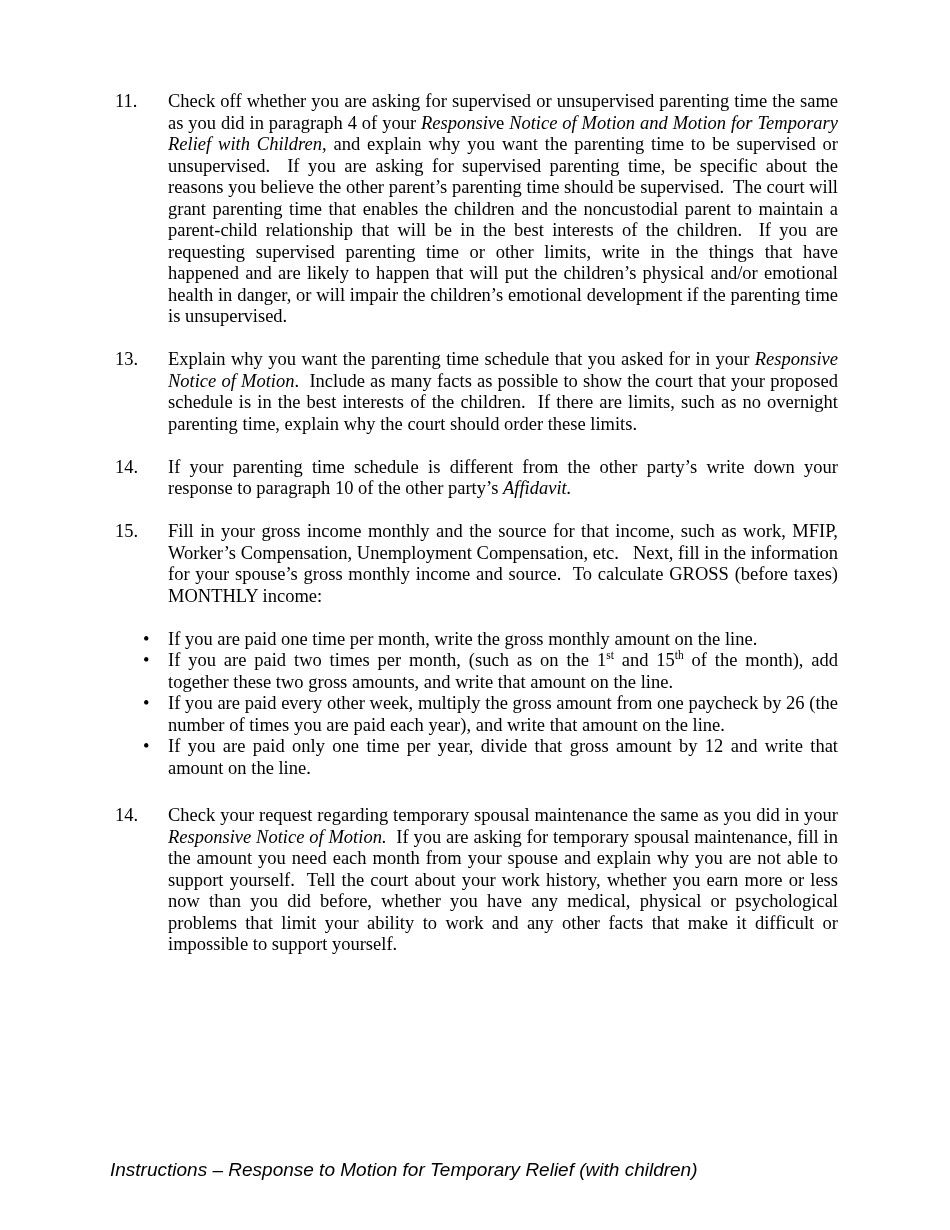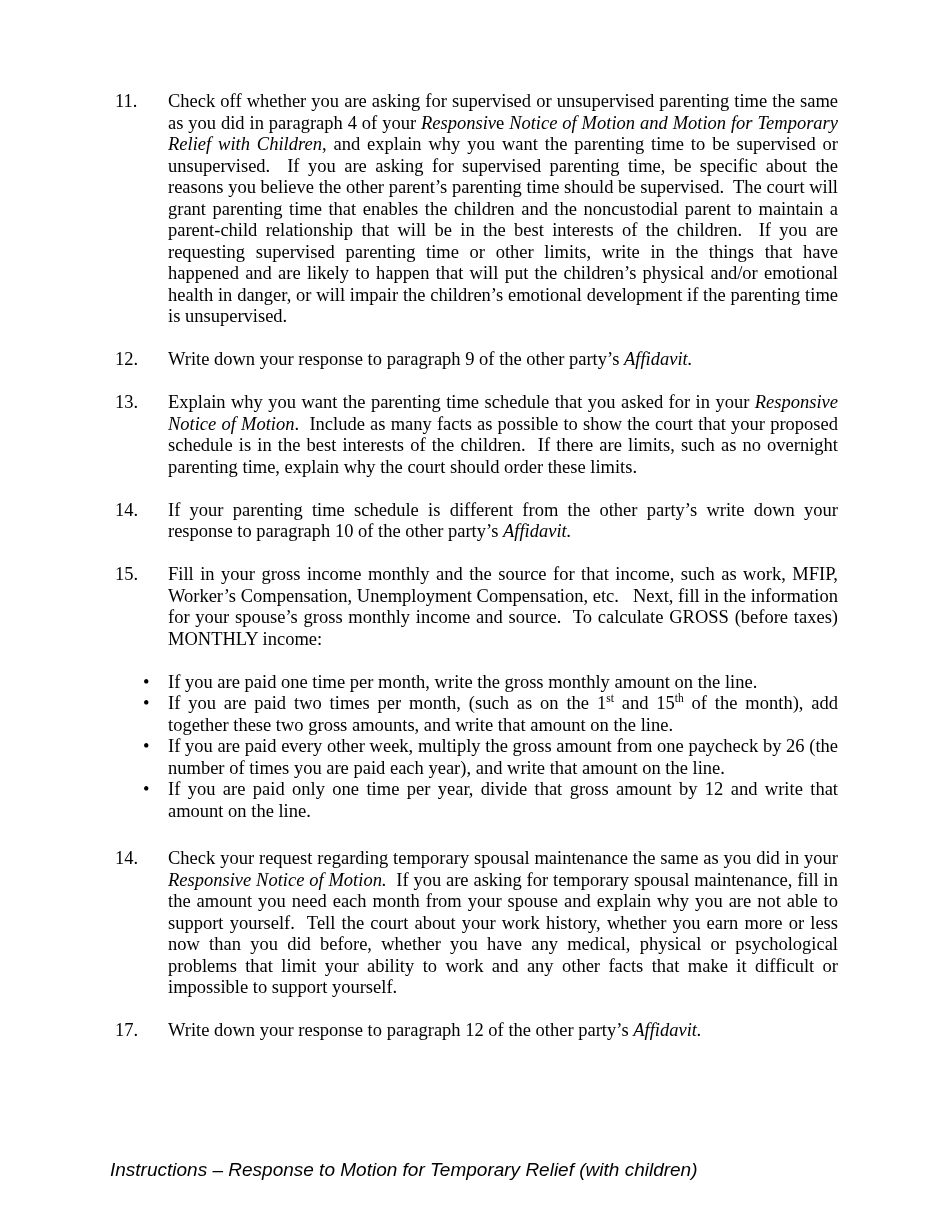--- a/index.html
+++ b/index.html
@@ -79,24 +79,20 @@
 </head>
 <body>
 
 <div class="content">
 
   <div class="item">
     <div class="num">11.</div>
     <div class="txt"><span>Check off whether you are asking for supervised or unsupervised parenting time the same as you did in paragraph 4 of your </span><span class="rich-italic">Responsiv</span><span>e </span><span class="rich-italic">Notice of Motion and Motion for Temporary Relief with Children</span><span>, and explain why you want the parenting time to be supervised or unsupervised.  If you are asking for supervised parenting time, be specific about the reasons you believe the other parent’s parenting time should be supervised.  The court will grant parenting time that enables the children and the noncustodial parent to maintain a parent-child relationship that will be in the best interests of the children.  If you are requesting supervised parenting time or other limits, write in the things that have happened and are likely to happen that will put the children’s physical and/or emotional health in danger, or will impair the children’s emotional development if the parenting time is unsupervised.</span></div>
   </div>
 
-  <div class="item">
-    <div class="num">12.</div>
-    <div class="txt"><span>Write down your response to paragraph 9 of the other party’s </span><span class="rich-italic">Affidavit.</span></div>
-  </div>
 
   <div class="item">
     <div class="num">13.</div>
     <div class="txt"><span>Explain why you want the parenting time schedule that you asked for in your </span><span class="rich-italic">Responsive Notice of Motion</span><span>.  Include as many facts as possible to show the court that your proposed schedule is in the best interests of the children.  If there are limits, such as no overnight parenting time, explain why the court should order these limits.</span></div>
   </div>
 
   <div class="item">
     <div class="num">14.</div>
     <div class="txt"><span>If your parenting time schedule is different from the other party’s write down your response to paragraph 10 of the other party’s </span><span class="rich-italic">Affidavit.</span></div>
   </div>
@@ -123,22 +119,18 @@
       <div class="marker">•</div>
       <div class="btxt"><span>If you are paid only one time per year, divide that gross amount by 12 and write that amount on the line.</span></div>
     </div>
   </div>
 
   <div class="item">
     <div class="num">14.</div>
     <div class="txt"><span>Check your request regarding temporary spousal maintenance the same as you did in your </span><span class="rich-italic">Responsive Notice of Motion.</span><span>  If you are asking for temporary spousal maintenance, fill in the amount you need each month from your spouse and explain why you are not able to support yourself.  Tell the court about your work history, whether you earn more or less now than you did before, whether you have any medical, physical or psychological problems that limit your ability to work and any other facts that make it difficult or impossible to support yourself.</span></div>
   </div>
 
-  <div class="item">
-    <div class="num">17.</div>
-    <div class="txt"><span>Write down your response to paragraph 12 of the other party’s </span><span class="rich-italic">Affidavit.</span></div>
-  </div>
 
 </div>
 
 <div class="footer">
   <div class="footer-title">Instructions – Response to Motion for Temporary Relief (with children)</div>
 </div>
 
 </body></html>

